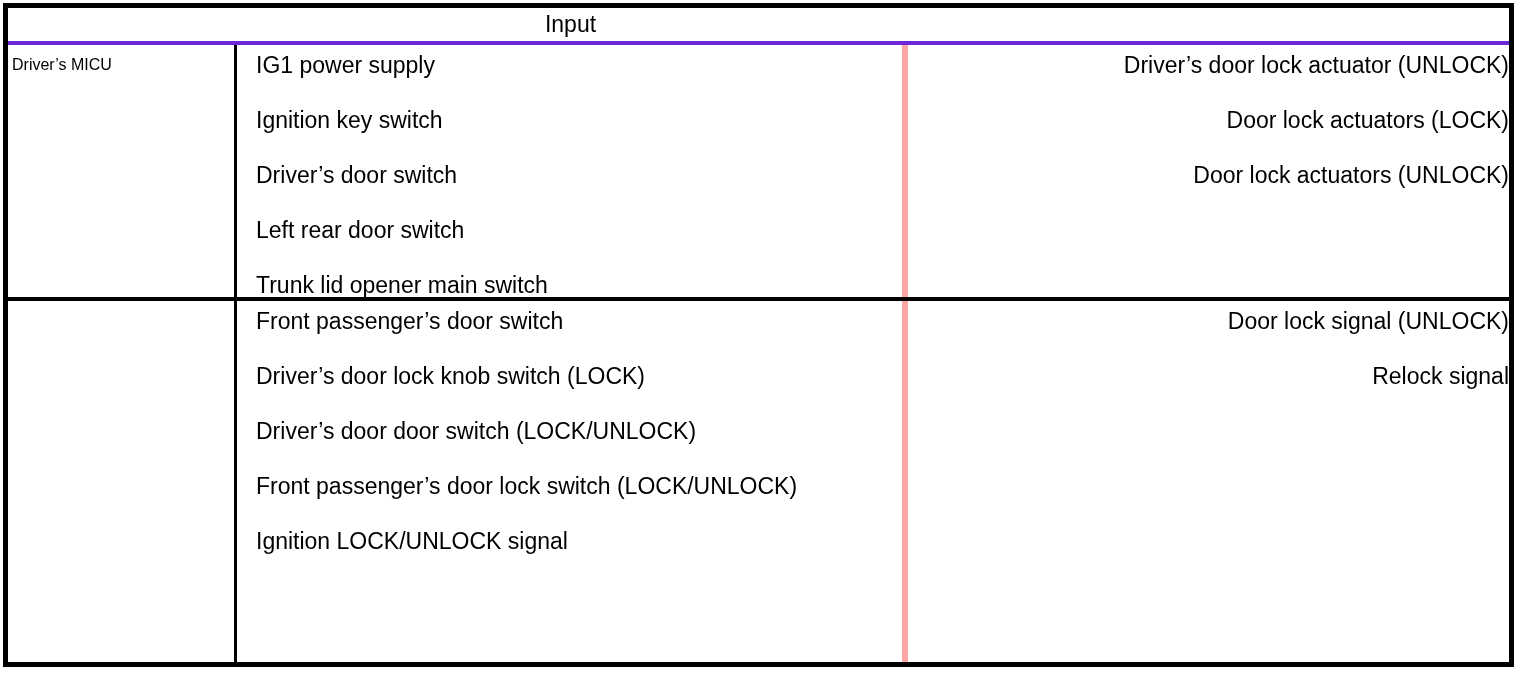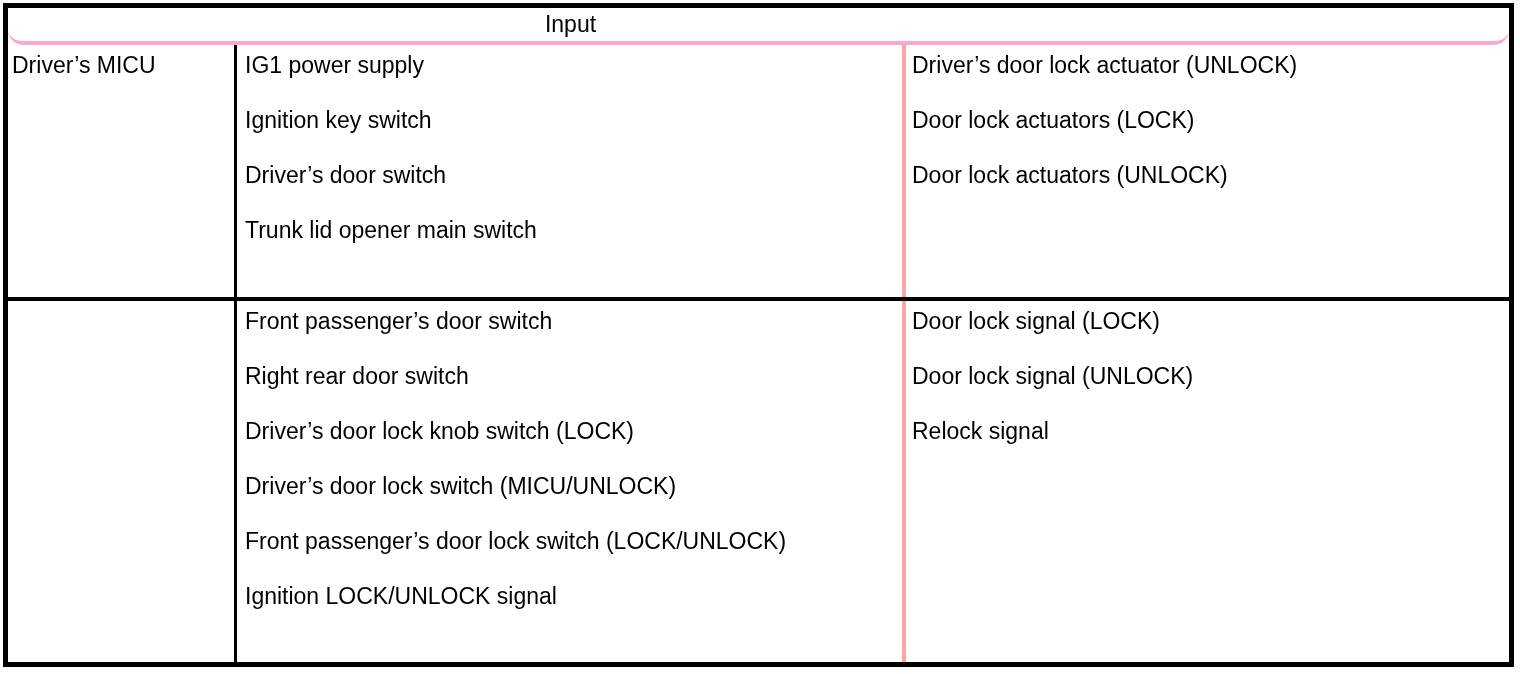--- a/index.html
+++ b/index.html
@@ -34,23 +34,22 @@
     background: #ffffff;
   }
 
   
   .thead {
     position: absolute;
     left: 0;
     top: 0;
     right: 0;
     height: 37px;
-    border-bottom: 4px solid #f9a8d4;
+    border-bottom: 4px solid #6d28d9;
     box-sizing: border-box;
-    border-radius: 15px;
   }
   .th {
     position: absolute;
     top: 0;
     height: 33px;
     line-height: 33px;
     font-size: 23px;
     text-align: center;
     white-space: nowrap;
     overflow: hidden;
@@ -79,35 +78,35 @@
 
   .cell {
     position: absolute;
     top: 0;
     bottom: 0;
     box-sizing: border-box;
     padding-top: 7px;
     overflow: hidden;
   }
   .cell-source { left: 0;     width: 226px; padding-left: 4px; }
-  .cell-input  { left: 226px; width: 684px; padding-left: 8px; border-left: 3px solid #000000; }
-  .cell-output { left: 894px; right: 0;     padding-left: 6px; border-left: 4px solid #fca5a5; }
+  .cell-input  { left: 226px; width: 684px; padding-left: 19px; border-left: 3px solid #000000; }
+  .cell-output { left: 894px; right: 0;     padding-left: 6px; border-left: 6px solid #fca5a5; text-align: right; }
 
   .line {
     font-size: 23px;
     line-height: 26px;
     height: 26px;
     margin-bottom: 29px;
     white-space: nowrap;
     letter-spacing: 0px;
   }
   .line:last-child { margin-bottom: 0; }
 
   .src-label {
-    font-size: 23px;
+    font-size: 16px;
     line-height: 26px;
     white-space: nowrap;
   }
 </style>
 </head>
 <body>
 
 <div class="sheet">
 
   <div class="io-table">
@@ -122,45 +121,44 @@
       <div class="row row-1">
 
         <div class="cell cell-source">
           <div class="src-label">Driver’s MICU</div>
         </div>
 
         <div class="cell cell-input">
           <div class="line">IG1 power supply</div>
           <div class="line">Ignition key switch</div>
           <div class="line">Driver’s door switch</div>
+          <div class="line">Left rear door switch</div>
           <div class="line">Trunk lid opener main switch</div>
         </div>
 
         <div class="cell cell-output">
           <div class="line">Driver’s door lock actuator (UNLOCK)</div>
           <div class="line">Door lock actuators (LOCK)</div>
           <div class="line">Door lock actuators (UNLOCK)</div>
         </div>
 
       </div>
 
       <div class="row row-2">
 
 
         <div class="cell cell-input">
           <div class="line">Front passenger’s door switch</div>
-          <div class="line">Right rear door switch</div>
           <div class="line">Driver’s door lock knob switch (LOCK)</div>
-          <div class="line">Driver’s door lock switch (MICU/UNLOCK)</div>
+          <div class="line">Driver’s door door switch (LOCK/UNLOCK)</div>
           <div class="line">Front passenger’s door lock switch (LOCK/UNLOCK)</div>
           <div class="line">Ignition LOCK/UNLOCK signal</div>
         </div>
 
         <div class="cell cell-output">
-          <div class="line">Door lock signal (LOCK)</div>
           <div class="line">Door lock signal (UNLOCK)</div>
           <div class="line">Relock signal</div>
         </div>
 
       </div>
 
     </div>
   </div>
 </div>
 

